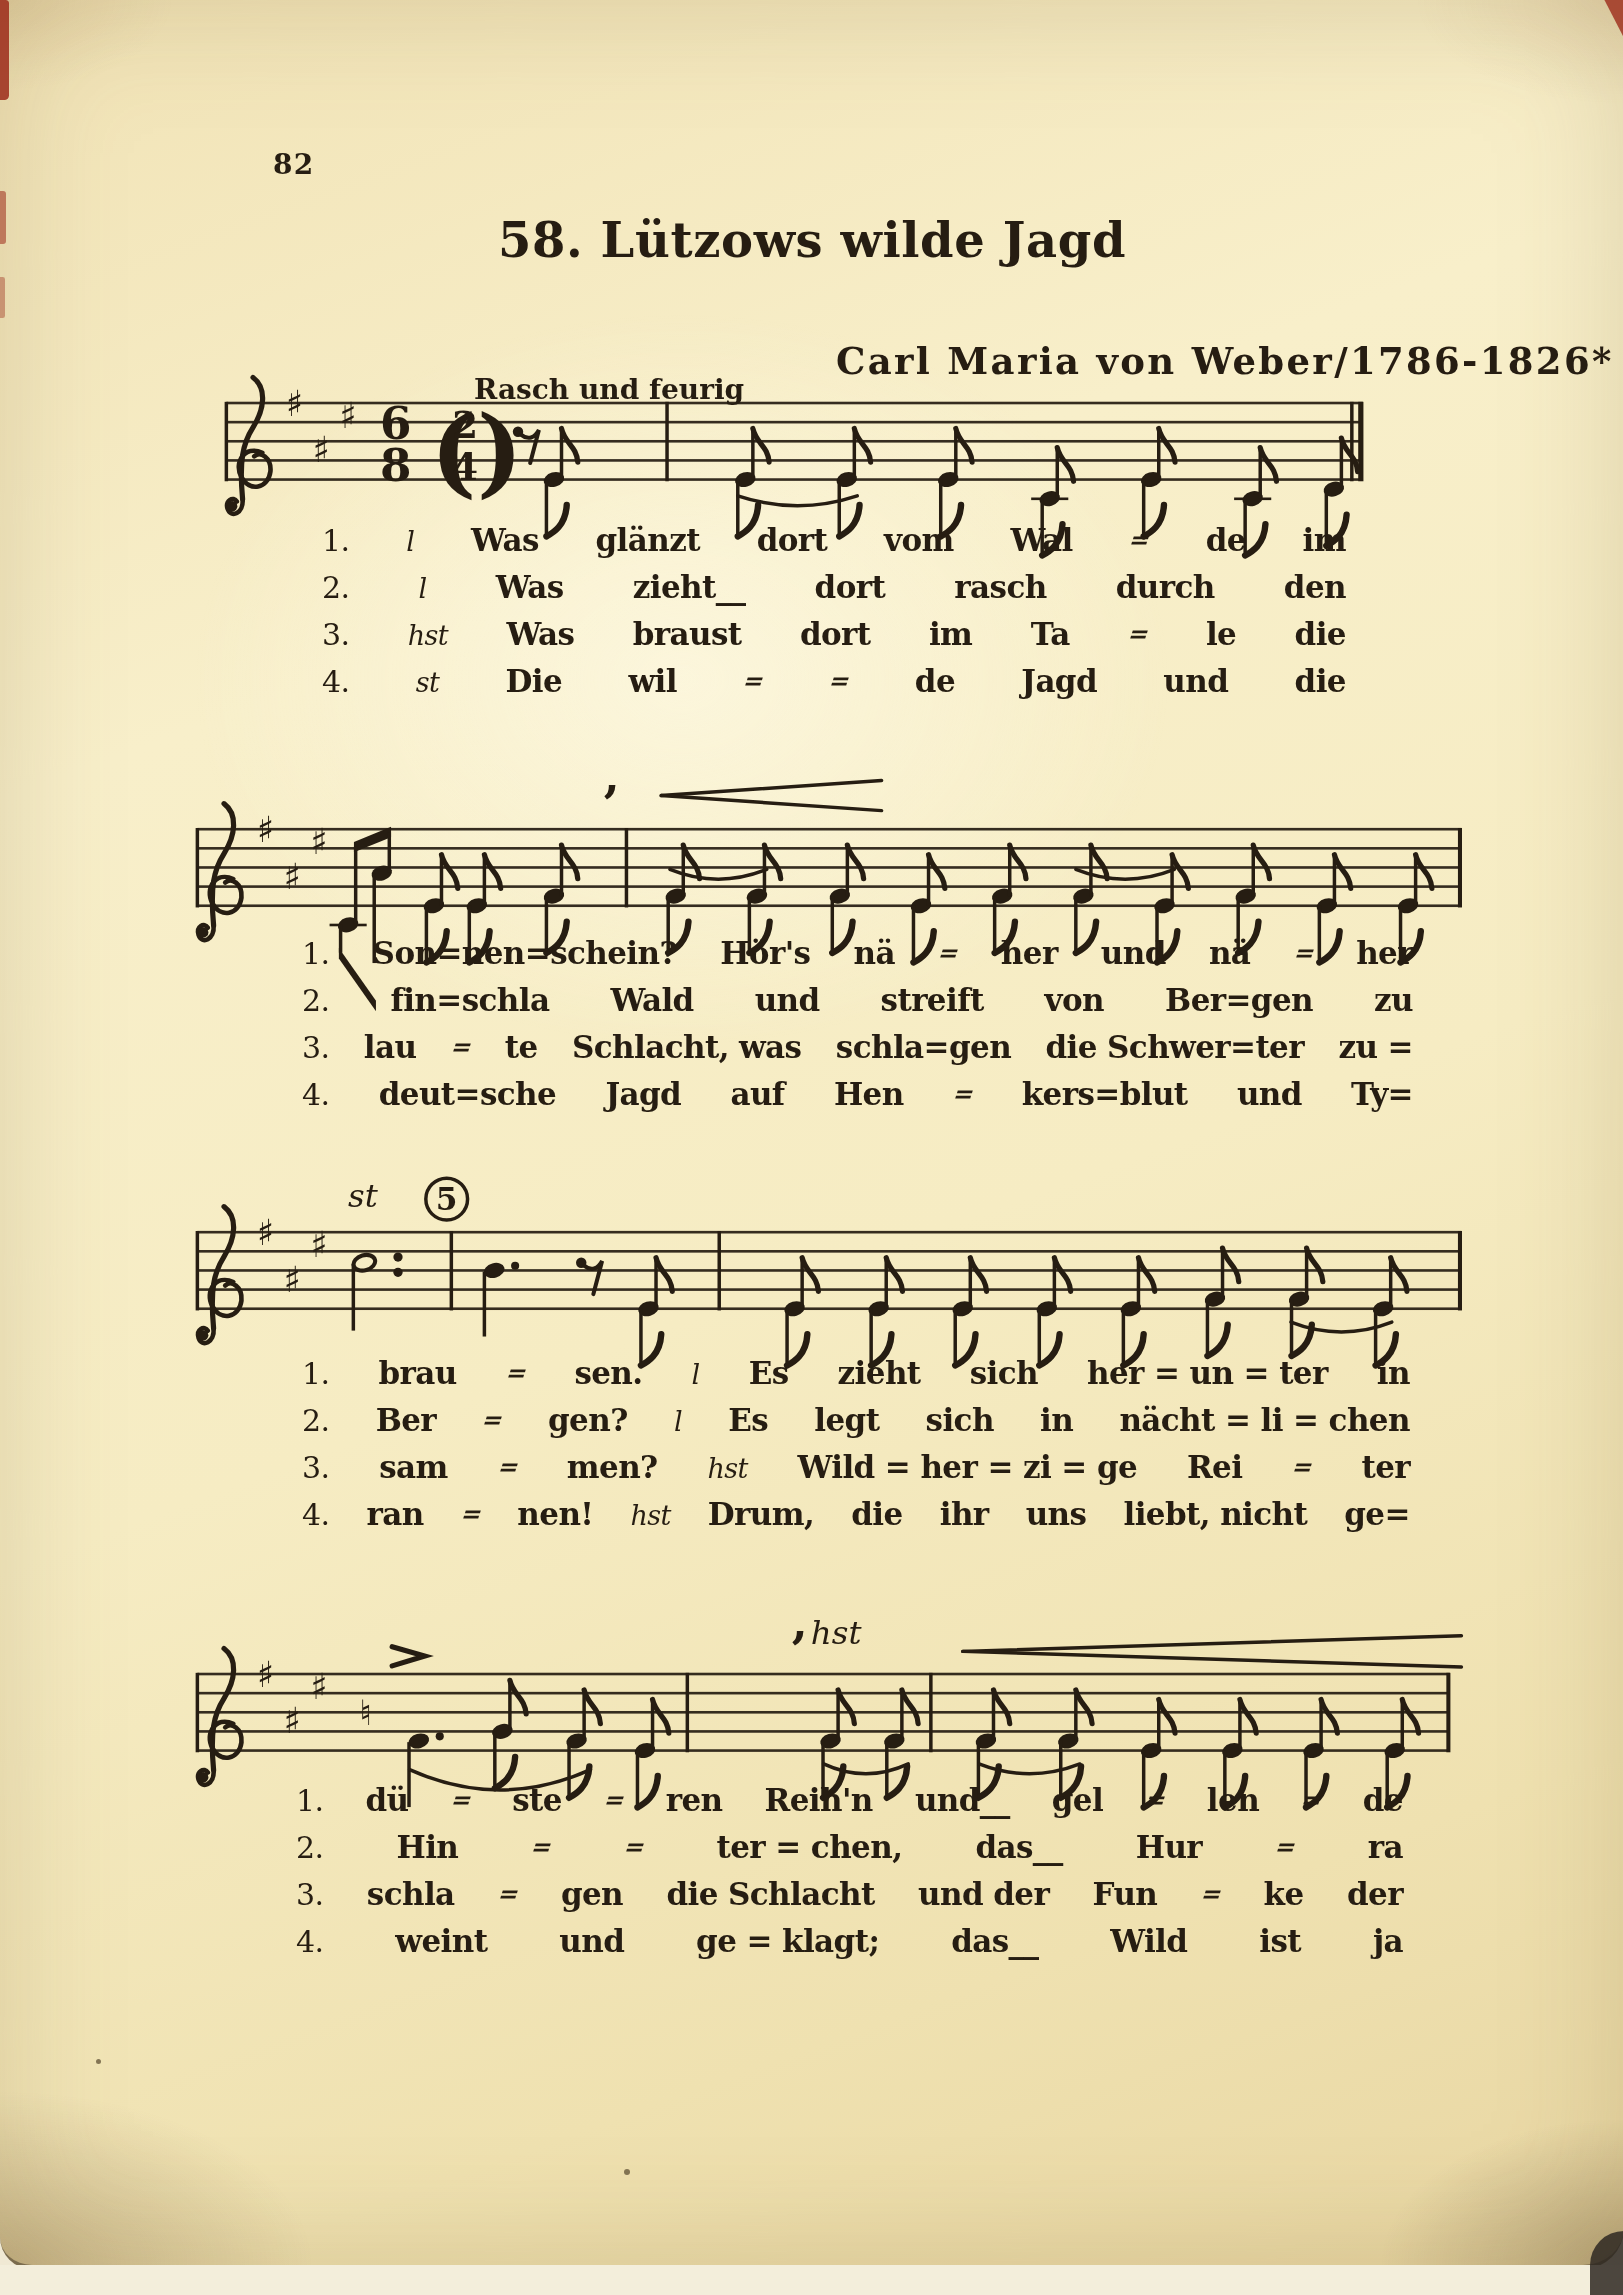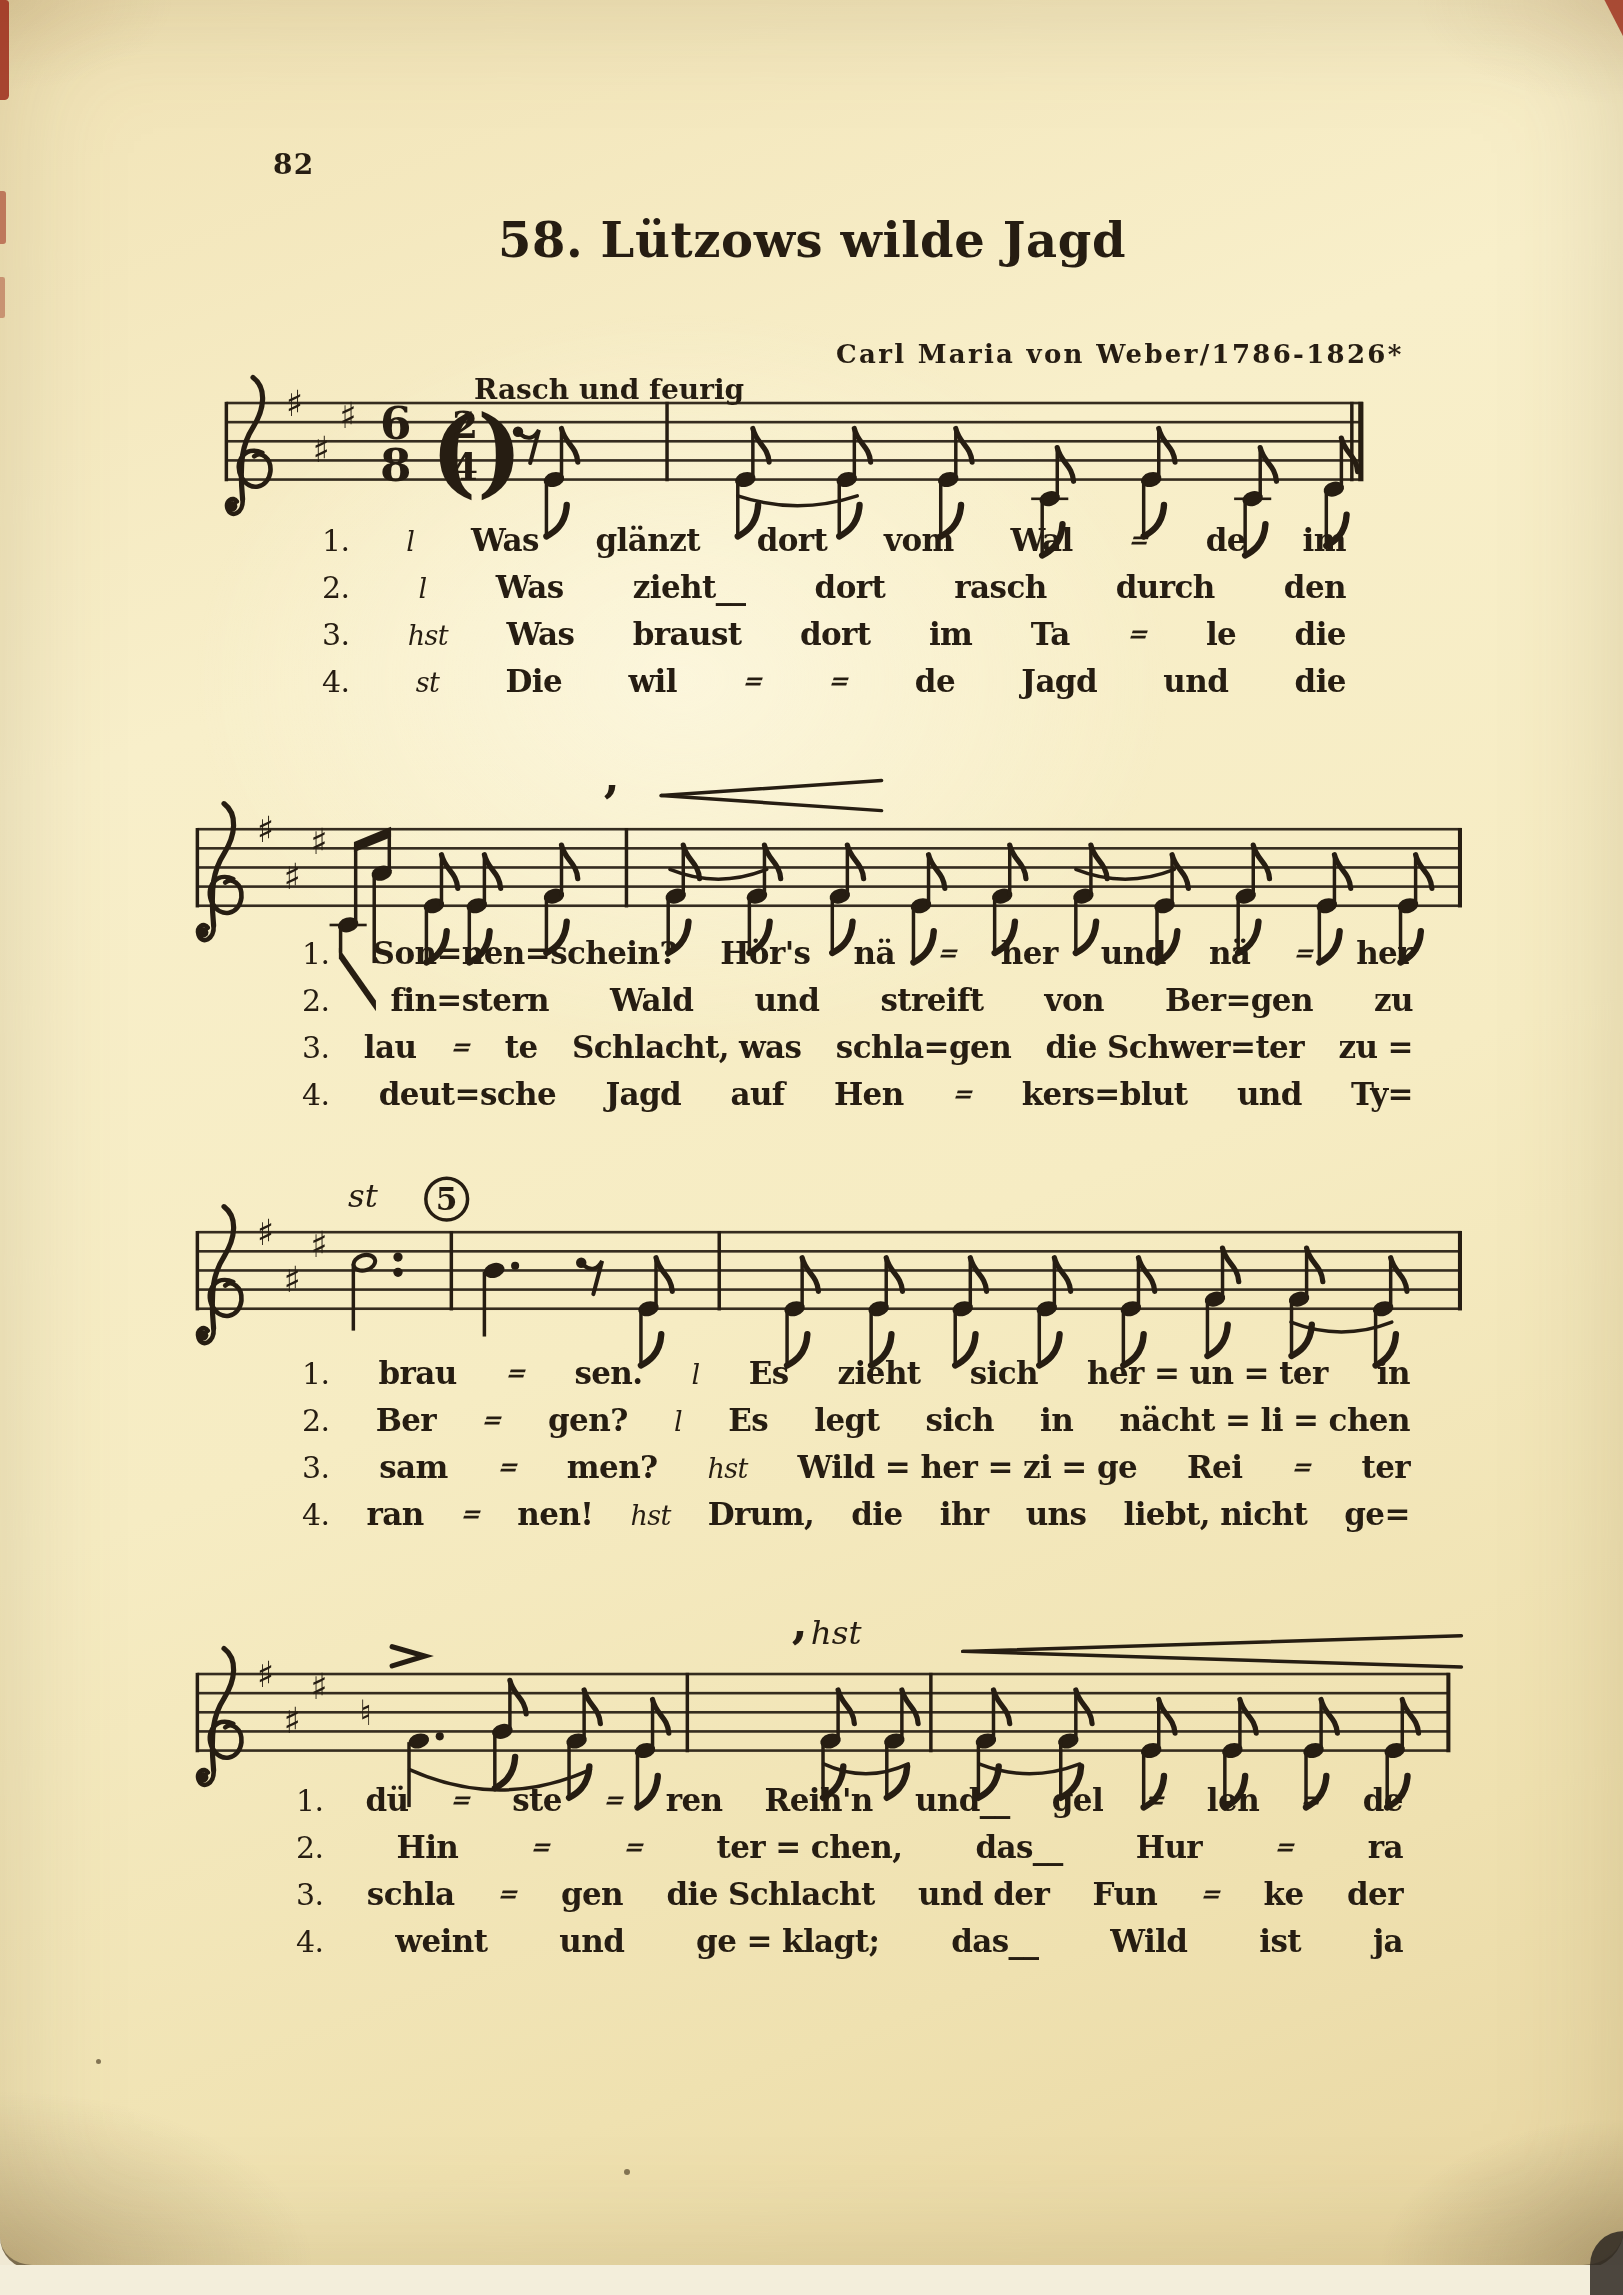--- a/index.html
+++ b/index.html
@@ -27,21 +27,21 @@
     letter-spacing:1.2px;
   }
   #title{
     position:absolute;left:0;top:212px;width:1624px;text-align:center;
     font-size:48px;font-weight:700;letter-spacing:0.6px;
   }
   #tempo{
     position:absolute;left:474px;top:341px;font-size:28px;font-weight:700;margin-top:32px;
   }
   #composer{
-    position:absolute;left:836px;top:339px;font-size:26px;font-weight:700;letter-spacing:2.3px;
+    position:absolute;left:836px;top:339px;font-size:37px;font-weight:700;letter-spacing:2.3px;
   }
   #music-svg{position:absolute;left:0;top:0;}
   .verse-block{position:absolute;}
   .lyr-row{
     display:flex;justify-content:space-between;align-items:baseline;
     height:47px;color:#261d12;
     font-family:"DejaVu Serif",serif;font-size:31px;font-weight:700;letter-spacing:-0.6px;
     white-space:nowrap;
   }
   .lyr-row .vnum{font-weight:400;font-size:30px;}
@@ -557,21 +557,21 @@
         <span class="word">nä</span>
         <span class="sep">=</span>
         <span class="word">her</span>
         <span class="word">und</span>
         <span class="word">nä</span>
         <span class="sep">=</span>
         <span class="word">her</span>
       </div>
       <div class="lyr-row">
         <span class="vnum">2.</span>
-        <span class="word">fin=stern</span>
+        <span class="word">fin=schla</span>
         <span class="word">Wald</span>
         <span class="word">und</span>
         <span class="word">streift</span>
         <span class="word">von</span>
         <span class="word">Ber=gen</span>
         <span class="word">zu</span>
       </div>
       <div class="lyr-row">
         <span class="vnum">3.</span>
         <span class="word">lau</span>

